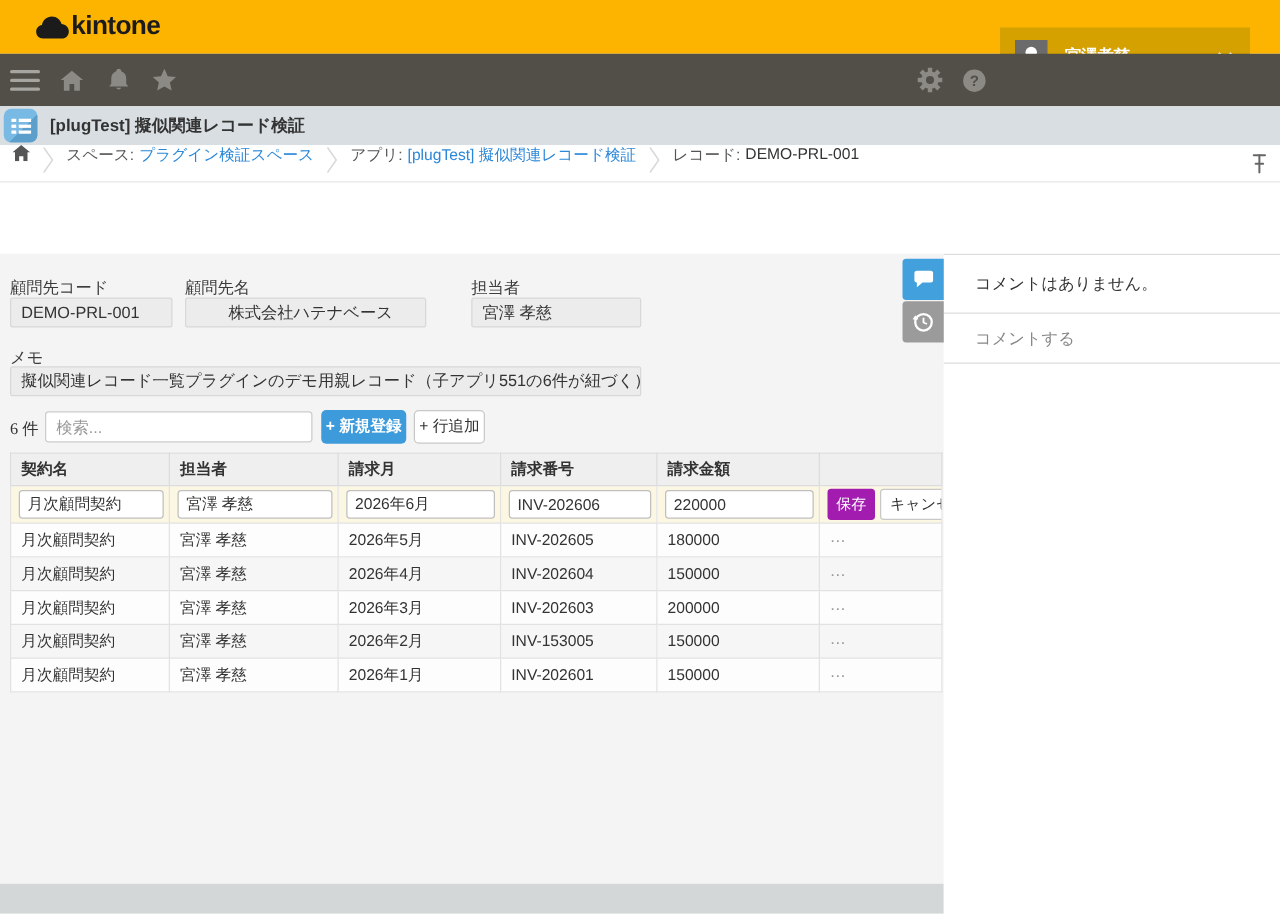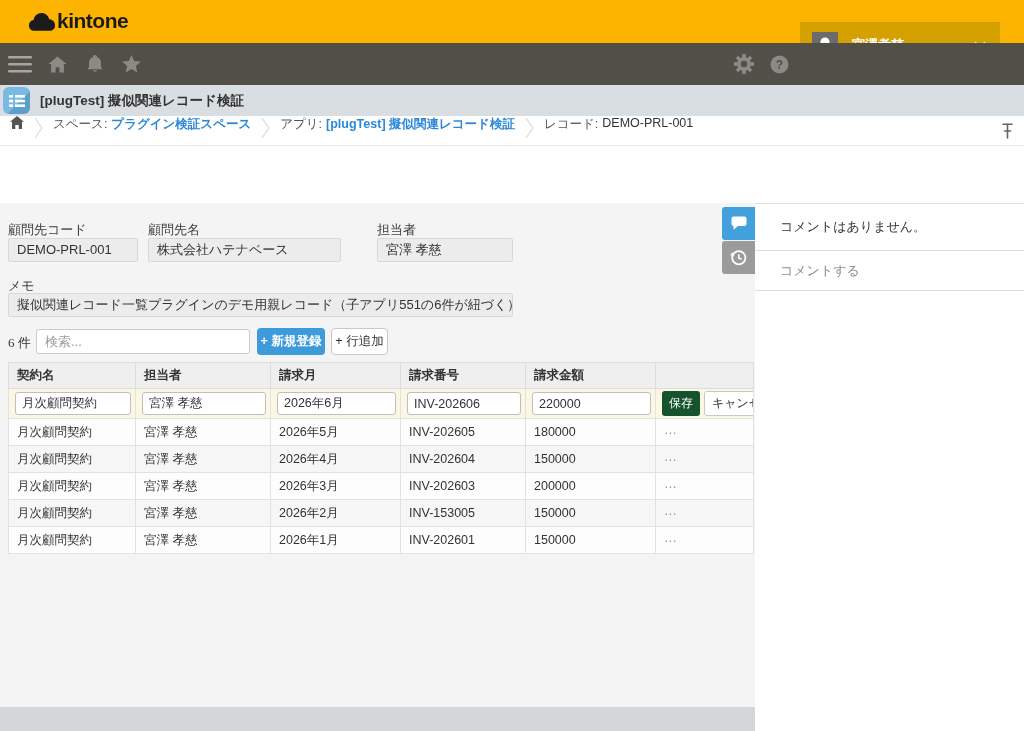--- a/index.html
+++ b/index.html
@@ -32,21 +32,21 @@
 
   
   #app-header { position:absolute; left:0; top:85px; width:1024px; height:31px; background:#D8DEE1; display:flex; align-items:center; }
   #app-icon { position:absolute; left:3px; top:2px; width:27px; height:27px; border-radius:6px; background:linear-gradient(135deg,#79BAE4 58%,#5C9FCB 58%); display:flex; align-items:center; justify-content:center; }
   #app-title { margin-left:40px; font-size:13.5px; font-weight:bold; color:#333; }
 
   
   #breadcrumb { position:absolute; left:0; top:116px; width:1024px; height:30px; background:#fff; border-bottom:1px solid #E6E6E6; display:flex; align-items:flex-start; padding-left:10px; font-size:12.5px; }
   .bc-sep { margin:0 10px; display:flex; }
   .bc-label { color:#555; margin-right:4px; }
-  .bc-link { color:#2B88D9; cursor:pointer; text-decoration:none;font-weight:bold; }
+  .bc-link { color:#2B88D9; cursor:pointer; text-decoration:none; }
   .bc-current { color:#333; }
   #bc-home { display:flex; cursor:pointer; }
   #bc-pin { position:absolute; right:10px; top:7px; cursor:pointer; display:flex; }
 
   
   #record-toolbar { position:absolute; left:0; top:147px; width:1024px; height:56px; background:#fff; }
   .ra-icon { position:absolute; cursor:pointer; display:flex; align-items:center; justify-content:center; color:#9C9C9C; }
   #ra-add { left:799px; top:161px; width:30px; height:30px; border-radius:50%; background:#ECECEC; }
   #ra-edit { left:844px; top:165px; }
   #ra-copy { left:885px; top:164px; }
@@ -69,21 +69,21 @@
   #st-add-row { position:absolute; left:331px; top:125px; width:57px; height:27px; background:#fff; color:#333; border:1px solid #C8C8C8; border-radius:4px; font-size:12.5px; cursor:pointer; font-family:inherit; }
 
   
   #subtable { position:absolute; left:8px; top:159px; width:745px; border-collapse:collapse; table-layout:fixed; background:#fff; }
   #subtable th { height:26px; background:#EFEFEF; border:1px solid #DCDCDC; font-size:12.5px; font-weight:bold; color:#333; text-align:left; padding-left:8px; }
   #subtable td { border:1px solid #E2E2E2; font-size:12.5px; color:#333; padding-left:8px; height:27px; white-space:nowrap; overflow:hidden; }
   #subtable tr.edit-row td { background:#FCF7E3; height:29px; padding:2px 4px 2px 6px; }
   #subtable tr.row-even td { background:#FDFDFD; }
   #subtable tr.row-odd td { background:#F6F6F6; }
   .cell-input { height:23px; border:1px solid #BFBFBF; border-radius:3px; padding:0 6px; font-size:12.5px; color:#333; font-family:inherit; background:#fff; outline:none; width:100%; }
-  .btn-save { background:#14532d; color:#fff; border:none; border-radius:3px; font-size:12px; padding:4px 7px; cursor:pointer; font-family:Liberation Mono, monospace; }
+  .btn-save { background:#a21caf; color:#fff; border:none; border-radius:3px; font-size:12px; padding:4px 7px; cursor:pointer; font-family:Liberation Mono, monospace; }
   .btn-cancel { background:#fff; color:#333; border:1px solid #C8C8C8; border-radius:3px; font-size:12px; padding:3px 7px; margin-left:4px; cursor:pointer; font-family:inherit; }
   .row-menu { color:#999; letter-spacing:1px; cursor:pointer; }
 
   
   #sidebar { position:absolute; left:755px; top:203px; width:269px; height:528px; background:#fff; border-top:1px solid #DDD; }
   #comment-compose { height:40px; display:flex; align-items:center; padding-left:25px; color:#888; font-size:13px; border-bottom:1px solid #DDD; cursor:text; }
   #comment-empty { height:47px; display:flex; align-items:center; padding-left:25px; color:#333; font-size:13px; border-bottom:1px solid #DDD; }
 
   #side-tabs { position:absolute; left:722px; top:207px; width:33px; }
   .side-tab { width:33px; height:33px; margin-bottom:1px; border-radius:3px 0 0 3px; display:flex; align-items:center; justify-content:center; cursor:pointer; }
@@ -288,21 +288,21 @@
         </svg>
     </span>
   </div>
 
   <div id="content">
 
     <span class="field-label" style="left:8px;top:18px;">顧問先コード</span>
     <div class="field-box" style="left:8px;top:35px;width:130px;">DEMO-PRL-001</div>
 
     <span class="field-label" style="left:148px;top:18px;">顧問先名</span>
-    <div class="field-box" style="left:148px;top:35px;width:193px;">株式会社ハテナベース</div>
+    <div class="field-box" style="left:148px;top:35px;width:193px;text-align:center;">株式会社ハテナベース</div>
 
     <span class="field-label" style="left:377px;top:18px;">担当者</span>
     <div class="field-box" style="left:377px;top:35px;width:136px;">宮澤 孝慈</div>
 
     <span class="field-label" style="left:8px;top:74px;">メモ</span>
     <div class="field-box" style="left:8px;top:90px;width:505px;">擬似関連レコード一覧プラグインのデモ用親レコード（子アプリ551の6件が紐づく）</div>
 
     <span id="st-count">6 件</span>
     <input id="st-search" type="text" placeholder="検索..." style="">
     <button id="st-add-new">+ 新規登録</button>

